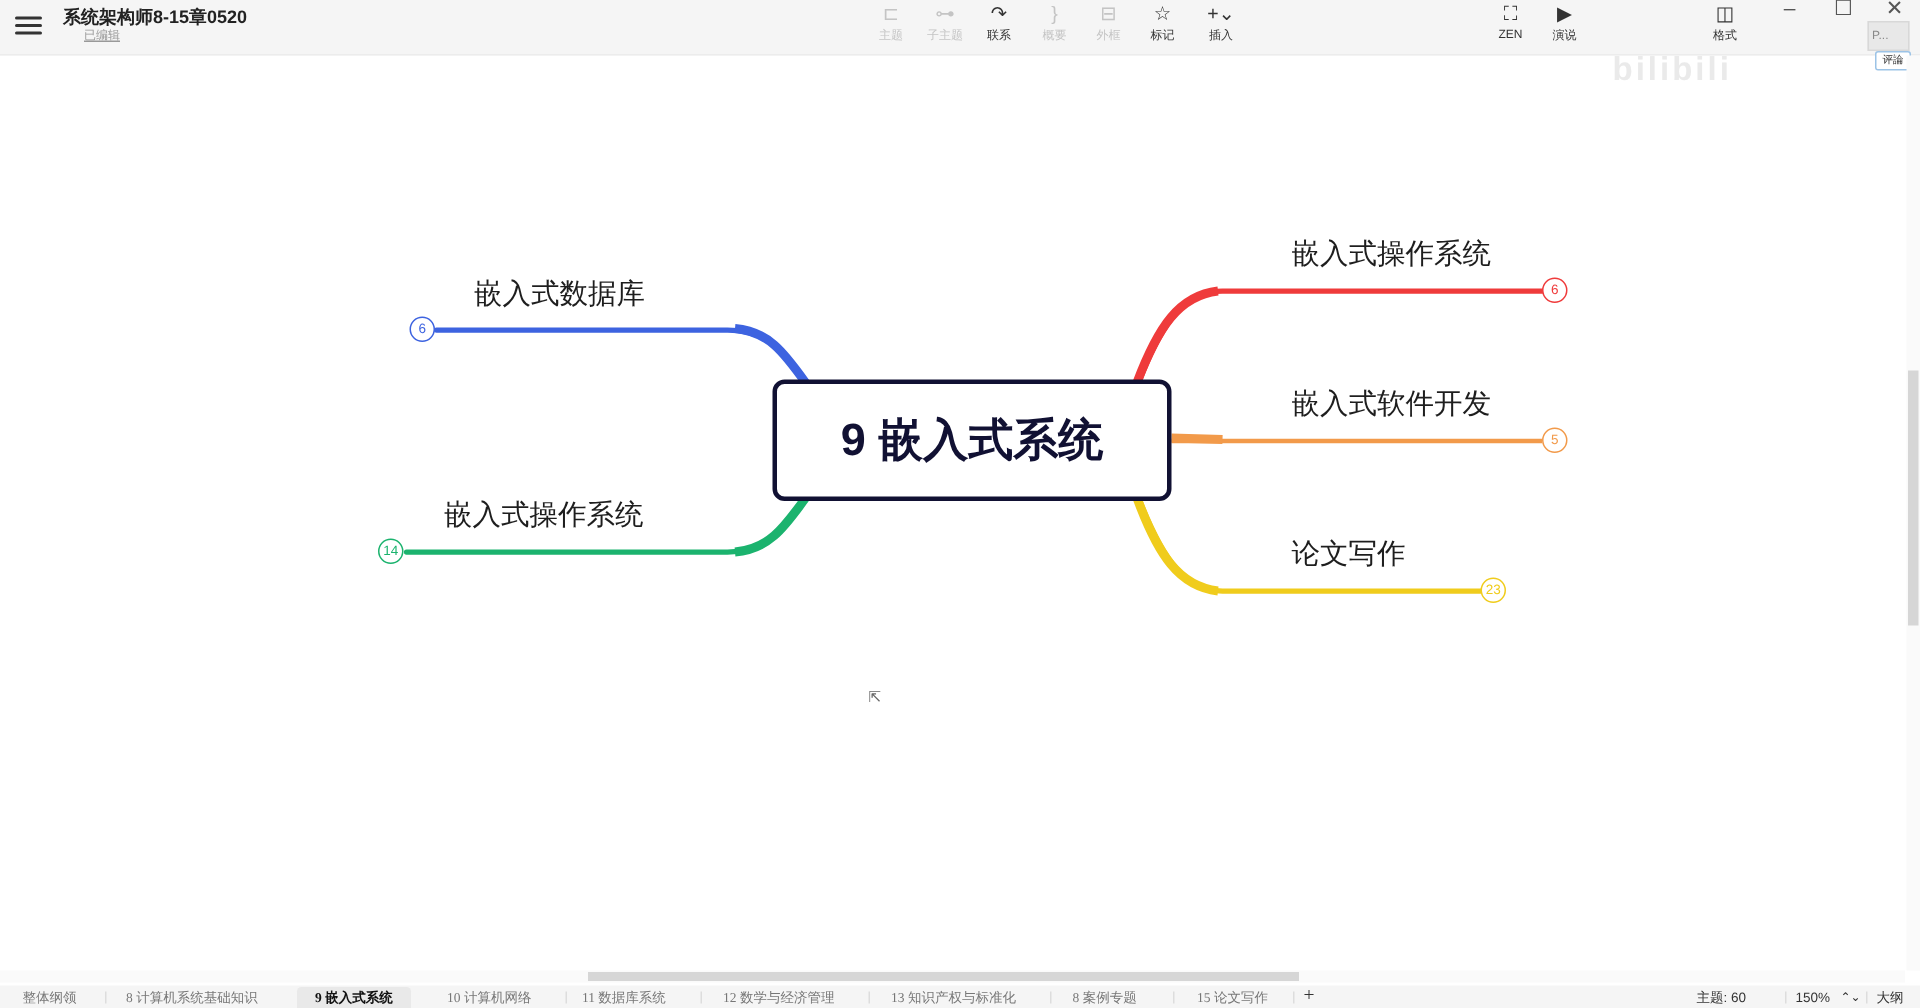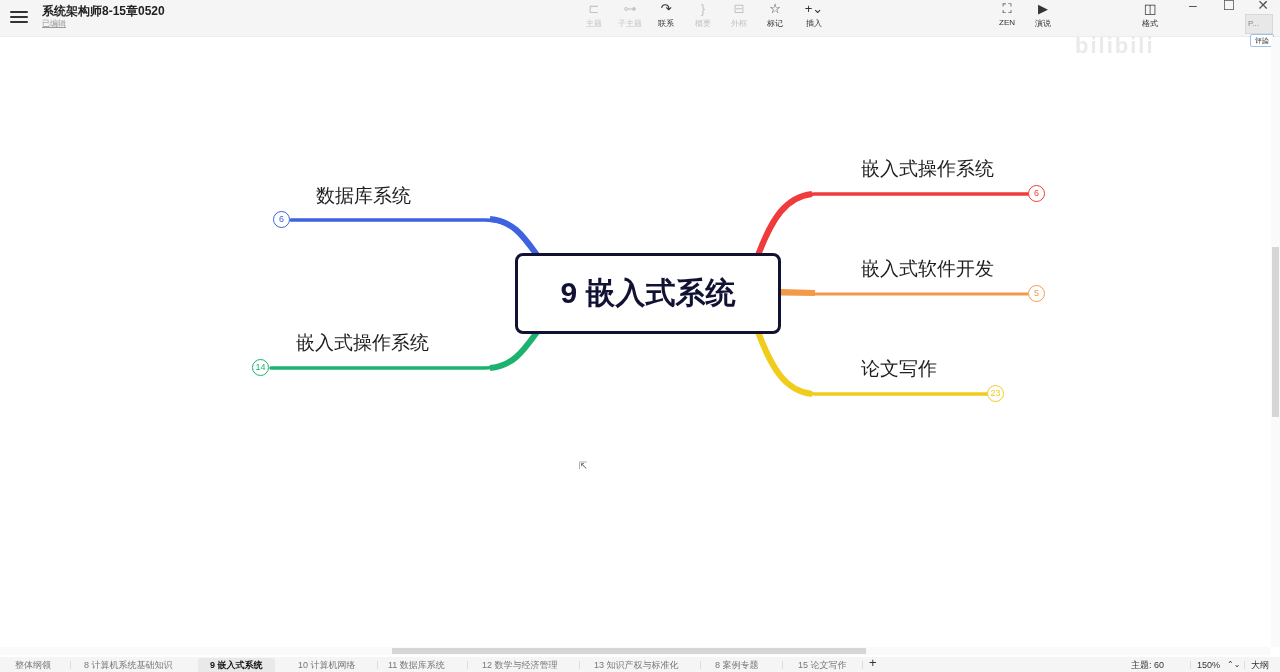--- a/index.html
+++ b/index.html
@@ -1,39 +1,39 @@
 <!DOCTYPE html>
 <html><head>
 <meta charset="utf-8">
 <style>
   html, body { margin:0; padding:0; }
   body { width:1280px; height:672px; position:relative; overflow:hidden; background:#ffffff; font-family:"Liberation Sans","DejaVu Sans",sans-serif; color:#222; }
   .topbar { position:absolute; left:0; top:0; width:1280px; height:36px; background:#f5f5f5; border-bottom:1px solid #ececec; }
   .menu-btn { position:absolute; left:10px; top:8px; width:18px; height:18px; cursor:pointer; }
   .menu-btn span { display:block; height:2px; background:#333; margin:3px 0; border-radius:1px; }
   .doc-title { position:absolute; left:42px; top:3px; font-size:12px; font-weight:bold; color:#222; }
-  .doc-status { position:absolute; left:42px; top:18px; font-size:8px; color:#999;text-decoration:underline; }
+  .doc-status { position:absolute; left:56px; top:18px; font-size:8px; color:#999;text-decoration:underline; }
   .tool { position:absolute; top:2px; width:36px; text-align:center; font-size:8px; }
   .tool .ic { height:14px; line-height:14px; font-size:13px; }
   .tool .lb { margin-top:2px; }
   .tool.disabled { color:#c4c4c4; }
   .tool.enabled { color:#333; }
   .winctl { position:absolute; top:-3px; font-size:14px; color:#555; width:20px; text-align:center; }
   .avatar { position:absolute; left:1245px; top:14px; width:28px; height:20px; background:#e8e8e8; border:1px solid #d8d8d8; font-size:8px; color:#888; padding-left:2px; box-sizing:border-box; line-height:18px; }
   .tooltip { position:absolute; left:1250px; top:34px; padding:0 4px; height:11px; line-height:11px; font-size:7px; background:#fff; border:1px solid #9cc3e6; border-radius:2px; color:#333; }
   .watermark { position:absolute; left:1075px; top:33px; font-size:22px; font-weight:bold; color:rgba(225,225,225,0.7); letter-spacing:2px; }
   .node-label { position:absolute; font-size:19px; color:#1e1e1e; white-space:nowrap; }
   .badge { position:absolute; width:15px; height:15px; border-radius:50%; border:1.5px solid; background:#fff; font-size:9px; line-height:15px; text-align:center; box-sizing:content-box; }
   .central { position:absolute; left:515px; top:253px; width:266px; height:81px; border:3px solid #111133; border-radius:8px; background:#fff; box-sizing:border-box; display:flex; align-items:center; justify-content:center; font-size:30px; font-weight:bold; color:#111133; }
   .vscroll { position:absolute; left:1271px; top:37px; width:9px; height:610px; background:#fafafa; }
   .vscroll .thumb { position:absolute; left:1px; top:210px; width:7px; height:170px; background:#d6d6d6; }
   .hscroll { position:absolute; left:0; top:647px; width:1270px; height:8px; background:#fafafa; }
   .hscroll .thumb { position:absolute; left:392px; top:1px; width:474px; height:6px; background:#d6d6d6; }
   .bottombar { position:absolute; left:0; top:657px; width:1280px; height:15px; background:#f5f5f5; font-size:9px; color:#777; }
-  .tab { position:absolute; top:1px; height:14px; line-height:14px; white-space:nowrap; cursor:pointer; }
+  .tab { position:absolute; top:1px; height:14px; line-height:14px; white-space:nowrap; cursor:pointer;font-family:Liberation Serif, serif; }
   .tab.active { color:#111; font-weight:bold; background:#e9e9e9; padding:0 12px; border-radius:3px 3px 0 0; }
   .tab-sep { position:absolute; top:4px; width:1px; height:8px; background:#ddd; }
   .status { position:absolute; top:1px; height:14px; line-height:14px; color:#333; white-space:nowrap; }
   .cursor { position:absolute; left:579px; top:460px; font-size:10px; color:#666; }
 </style>
 </head>
 <body>
 
 <div class="topbar">
   <div class="menu-btn">
@@ -116,21 +116,21 @@
 
 <div class="node-label" style="left:861px;top:156px">嵌入式操作系统</div>
 <div class="badge" style="left:1028px;top:185px;border-color:#ef3b3b;color:#ef3b3b">6</div>
 
 <div class="node-label" style="left:861px;top:256px">嵌入式软件开发</div>
 <div class="badge" style="left:1028px;top:285px;border-color:#f29a4a;color:#f29a4a">5</div>
 
 <div class="node-label" style="left:861px;top:356px">论文写作</div>
 <div class="badge" style="left:987px;top:385px;border-color:#f0cc1c;color:#f0cc1c">23</div>
 
-<div class="node-label" style="left:316px;top:183px">数据库系统</div>
+<div class="node-label" style="left:316px;top:183px">嵌入式数据库</div>
 <div class="badge" style="left:273px;top:211px;border-color:#3d63e0;color:#3d63e0">6</div>
 
 <div class="node-label" style="left:296px;top:330px">嵌入式操作系统</div>
 <div class="badge" style="left:252px;top:359px;border-color:#1bb36e;color:#1bb36e">14</div>
 
 <div class="cursor">⇱</div>
 
 <div class="vscroll">
     <div class="thumb"></div>
   </div>

